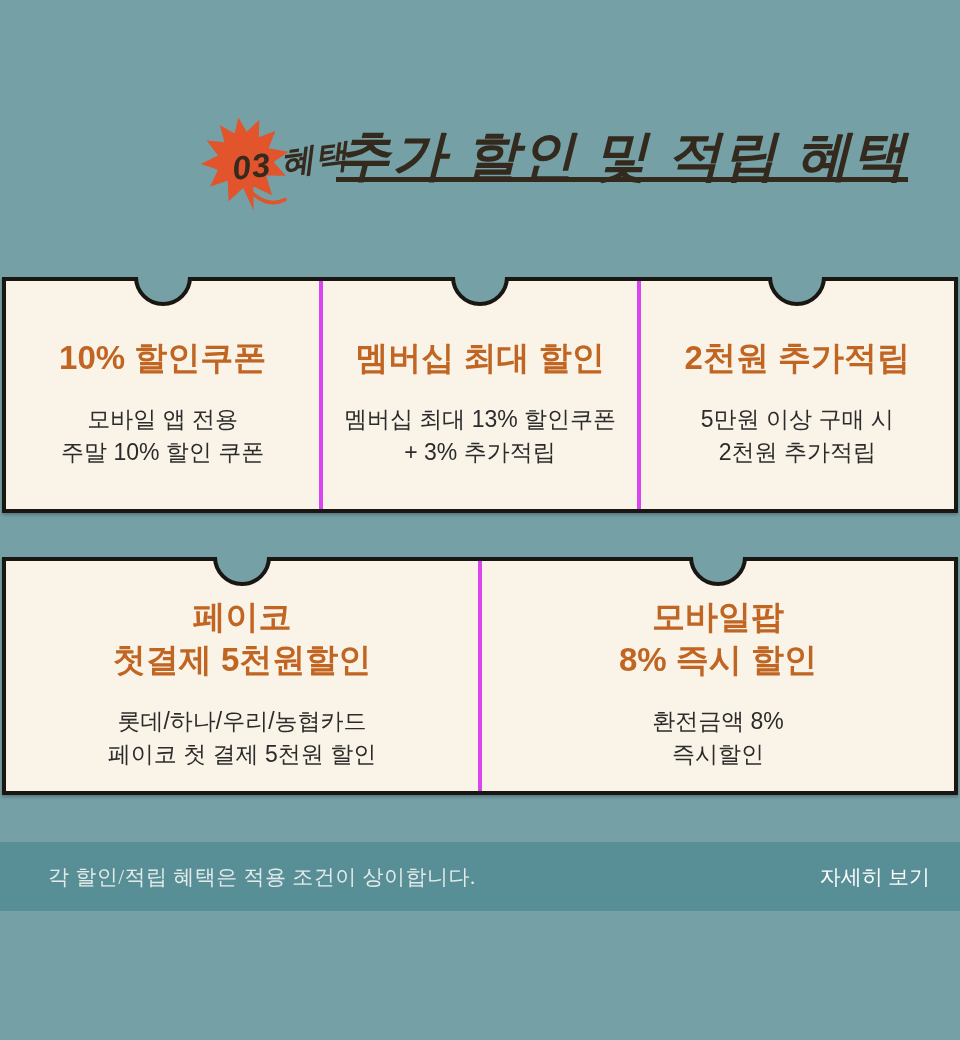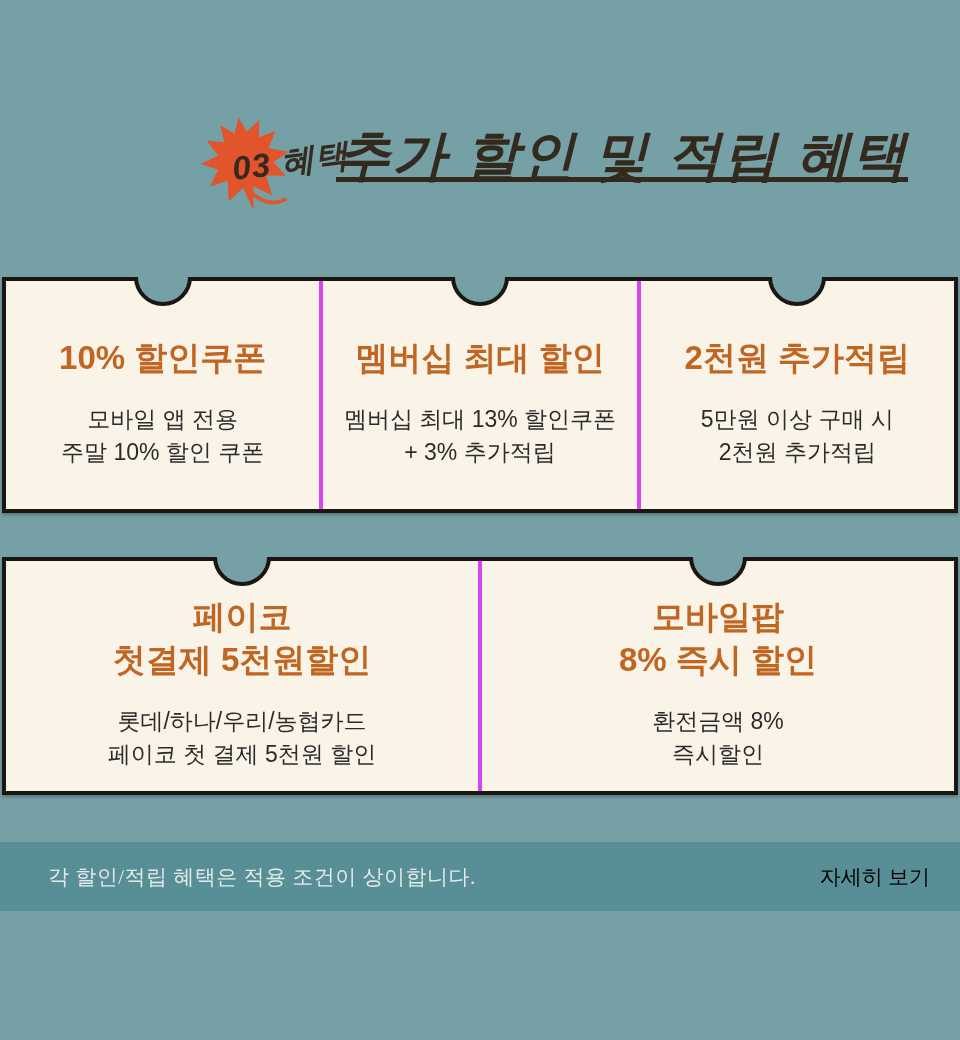--- a/index.html
+++ b/index.html
@@ -81,21 +81,21 @@
 
   
   .footer-bar {
     height: 69px;
     background: #588e96;
     display: flex; align-items: center; justify-content: space-between;
     padding: 0 30px 0 48px;
     font-family: Liberation Serif, serif;
   }
   .footer-note { font-size: 21px; color: #e2ebea; letter-spacing: 0.5px; }
-  .footer-link { font-size: 21px; color: #000000; cursor: pointer; white-space: nowrap; }
+  .footer-link { font-size: 21px; color: #ffffff; cursor: pointer; white-space: nowrap; }
 </style>
 </head>
 <body>
 
 <div class="header">
   <div class="leaf-wrap">
     <svg viewBox="0 0 100 100" width="102" height="108">
       <path fill="#e2542b" d="M50 4 L56 19 L70 9 L67 26 L84 22 L75 38 L94 44 L78 52 L88 67 L69 64 L72 84 L55 73 L52 96 L45 73 L29 84 L31 64 L13 67 L23 52 L7 44 L25 38 L16 22 L33 26 L31 9 L44 19 Z"></path>
       <path d="M52 78 Q66 96 84 90" stroke="#e2542b" stroke-width="3.5" fill="none" stroke-linecap="round"></path>
     </svg>

